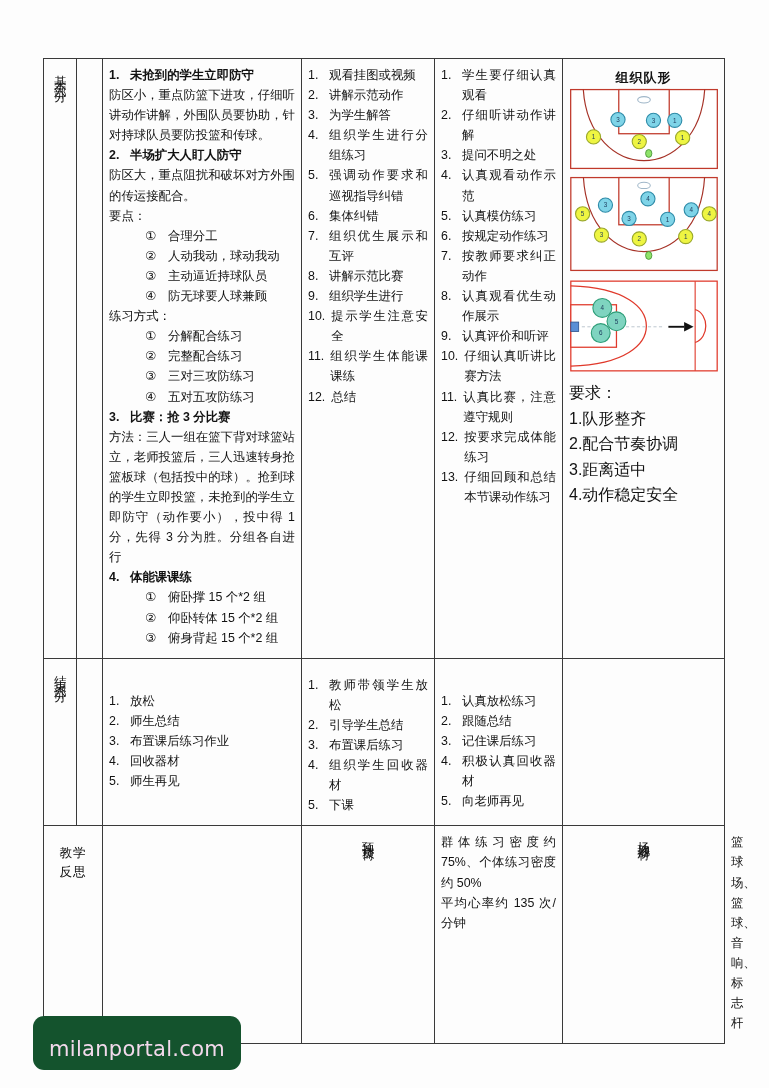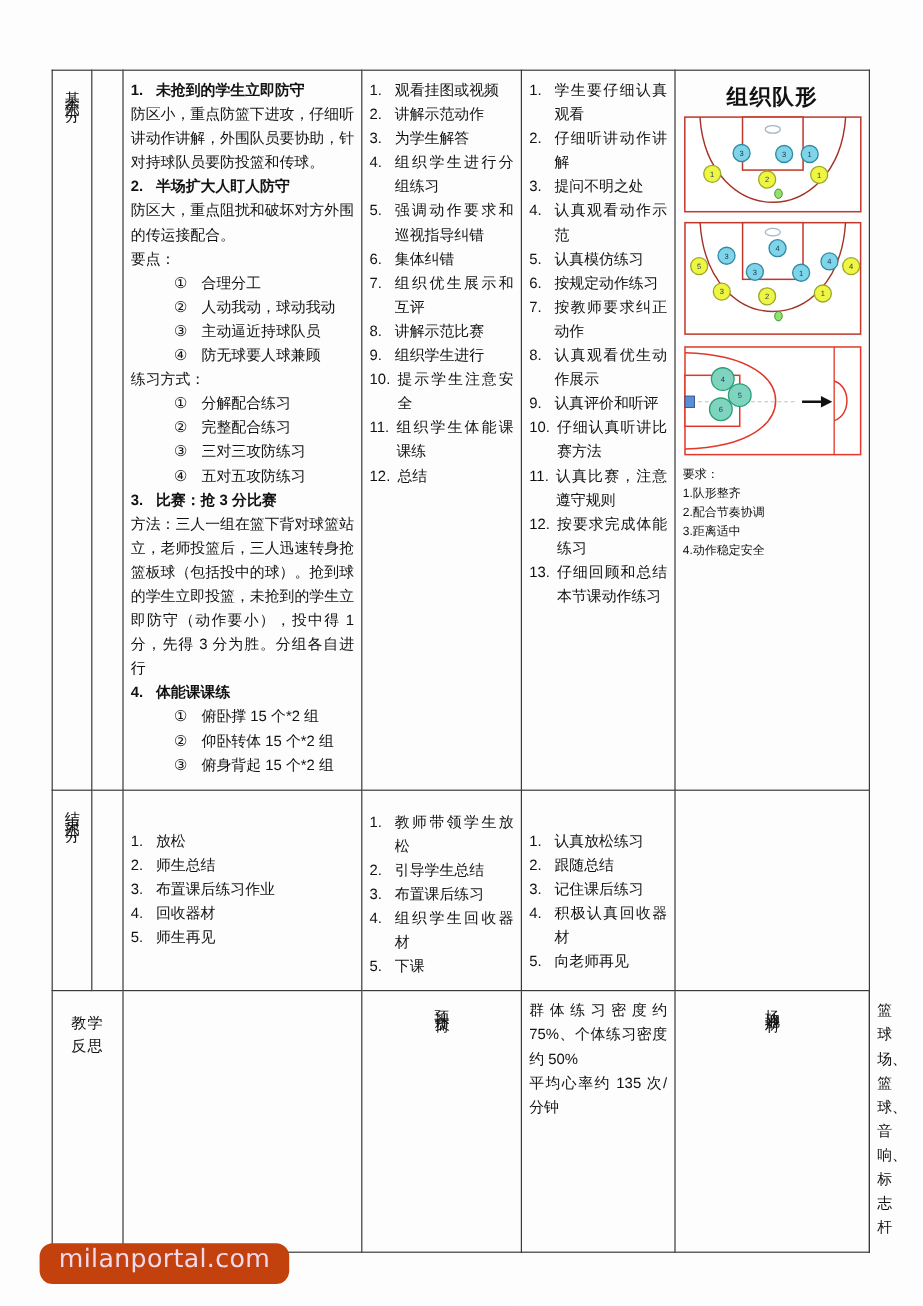--- a/index.html
+++ b/index.html
@@ -45,64 +45,64 @@
     white-space: nowrap;
     margin: 0 auto;
     font-size: 12.6px;
     line-height: 1;
   }
   .vert-wrap { height: 100%; display: flex; align-items: center; justify-content: center; }
 
   .hdr-center {
     text-align: center;
     font-weight: bold;
-    font-size: 18px;
+    font-size: 13px;
     padding-top: 2px;
     letter-spacing: 1px;
   }
   .bold { font-weight: bold; }
   p { margin: 0; }
   .li { display: flex; gap: 6px; }
   .li .n { flex: 0 0 auto; min-width: 15px; }
   .li .t { flex: 1 1 auto; }
   .sub { padding-left: 36px; }
   .sub .li .n { min-width: 17px; }
   .just { text-align: justify; text-justify: inter-ideograph; }
 
   
   .c-teacher .li .t, .c-student .li .t { text-align: justify; text-justify: inter-ideograph; }
 
   .diagrams { padding: 0; }
   .dwrap { margin: 0 0 6px 0; }
   svg { display: block; }
 
-  .req { font-size: 10px; line-height: 1.6; margin-top: 2px;}
+  .req { font-size: 16px; line-height: 1.6; margin-top: 2px;}
   .c-reflect { width: 225px; }
   .c-loadlbl { width: 26px; }
   .c-load { width: 133px; margin-left: 10px; }
   .c-eqlbl { width: 26px; }
   .c-eq { width: 162px; }
   .c-load, .c-eq { font-size: 12.4px; line-height: 1.6; }
   .c-eq { text-align: center; }
   .twoline-vert {
     width: 100%;
     text-align: center;
     font-size: 12.6px;
     line-height: 1.45;
     letter-spacing: 1px;
     margin-top: 12px;
   }
 
   .watermark {
     position: absolute;
     left: 33px; bottom: 18px;
-    background: #c2410c;
+    background: #14532d;
     color: #f3d9ec;
     border-radius: 11px;
-    padding: 1px 16px 9px 16px;
+    padding: 21px 16px 9px 16px;
     font-size: 21px;
     letter-spacing: 0.3px;
     font-family: "DejaVu Sans", sans-serif;
   }
 </style>
 </head>
 <body>
 
 <div class="page">
 

